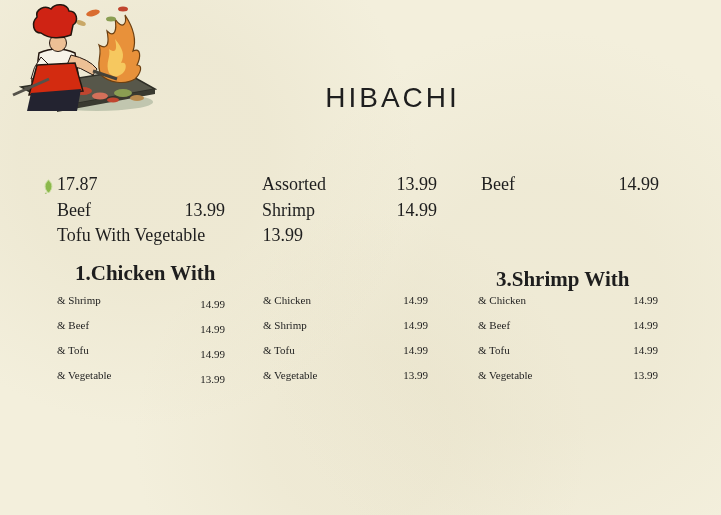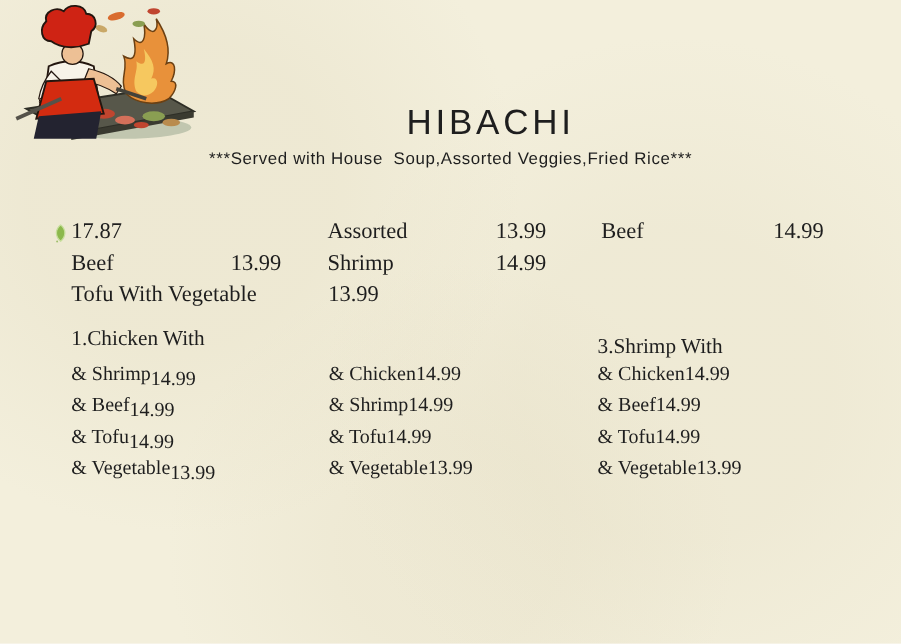--- a/index.html
+++ b/index.html
@@ -55,28 +55,28 @@
     position: absolute; left: -15px; top: 6px; width: 13px; height: 15px;
     display: inline-block;
   }
 
   
   .combo { position: absolute; top: 258px; }
   .combo-1 { left: 57px;  width: 168px; }
   .combo-2 { left: 263px; width: 165px; }
   .combo-3 { left: 478px; width: 180px; }
   .combo-head {
-    position: absolute; top: 3px; left: 0;
-    font-weight: normal; font-size: 17px; white-space: nowrap;
+    position: absolute; top: 3px; left: 18px;
+    font-weight: bold; font-size: 21px; white-space: nowrap;
   }
   .combo-2 .combo-head, .combo-3 .combo-head { top: 9px; }
   .combo-items { margin-top: 29px; }
   .c-row {
-    height: 25.2px; display: flex; 
-    align-items: center; font-size: 16px; font-family: Liberation Serif, serif;
+    height: 25.2px; display: flex; justify-content: space-between;
+    align-items: center; font-size: 11px; font-family: Liberation Serif, serif;
   }
   .combo-1 .c-row .price { transform: translateY(4px); }
 
   
   .note {
     position: absolute; left: 55px; top: 407px;
     font-size: 18px; letter-spacing: 0.2px;
   }
 </style>
 </head>
@@ -120,21 +120,20 @@
       <circle cx="53" cy="40" r="8.5" fill="#edc095" stroke="#23160f" stroke-width="1"></circle>
       <path d="M36,30 C28,30 26,20 32,14 C30,6 40,2 46,6 C50,0 62,0 64,8
                C72,8 74,18 68,22 L66,32 C56,36 44,36 36,30 Z" fill="#cf2314" stroke="#23160f" stroke-width="1.5"></path>
 
       <line x1="88" y1="68" x2="112" y2="76" stroke="#44423a" stroke-width="3"></line>
       <line x1="8" y1="92" x2="44" y2="76" stroke="#55524a" stroke-width="3"></line>
     </svg>
   </div>
 
   <div class="title">HIBACHI</div>
-  <div class="subtitle">***Served with House  Soup,Assorted Veggies,Fried Rice***</div>
 
   <div class="s-col s-col-a">
     <div class="s-row">
       <span class="leaf">
         <svg width="13" height="15" viewBox="0 0 13 15">
           <path d="M6.5,14 C2,10 2,4.5 6.5,1 C11,4.5 11,10 6.5,14 Z" fill="#8cb84b" stroke="#c6de9b" stroke-width="1"></path>
           <path d="M4,13.5 Q2.5,15 4.5,14.5" fill="none" stroke="#9fbf6a" stroke-width="1"></path>
         </svg>
       </span>
       <span class="price">17.87</span>

